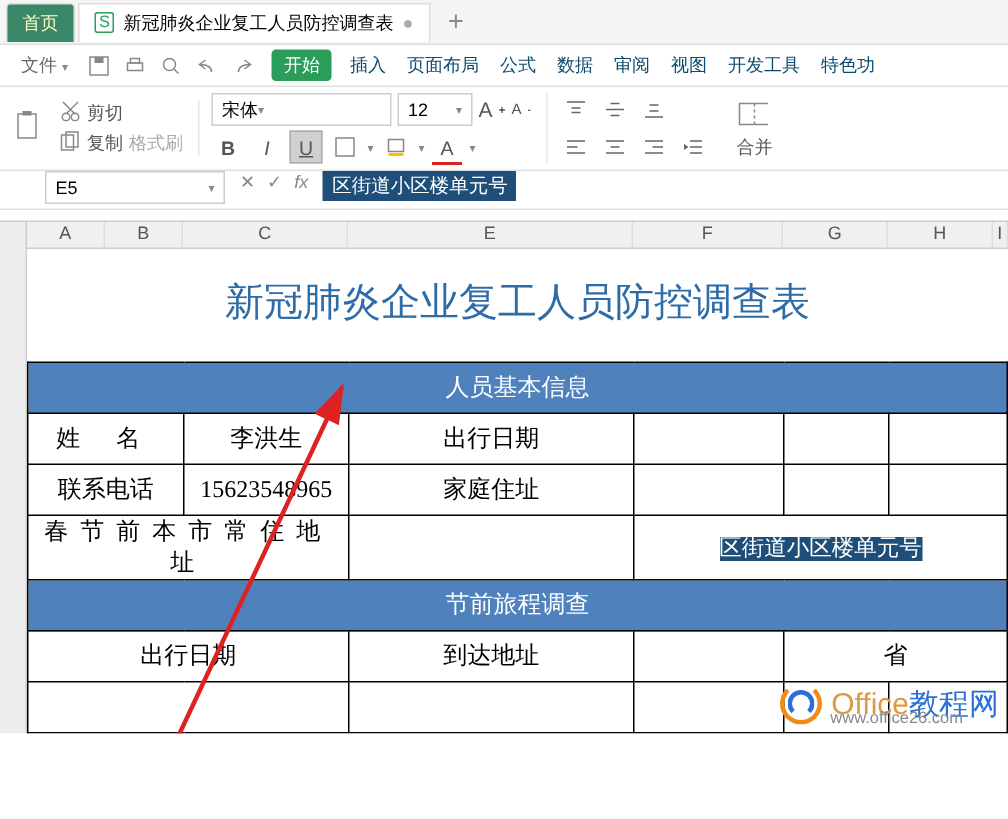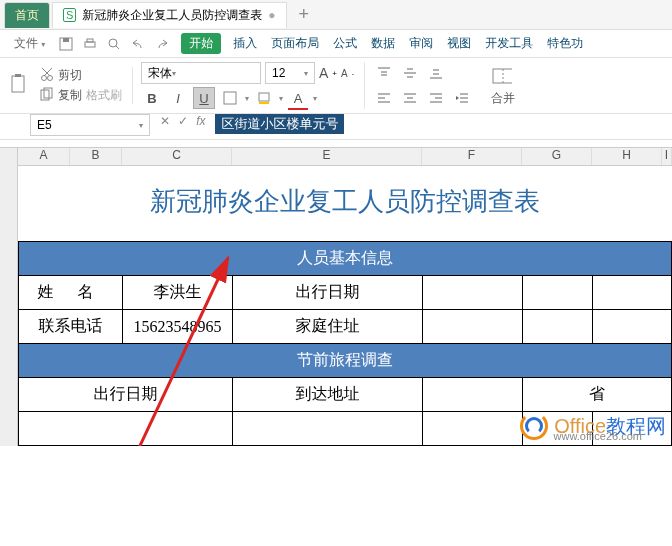--- a/index.html
+++ b/index.html
@@ -296,20 +296,25 @@
         <td></td>
       </tr>
       <tr>
         <td>联系电话</td>
         <td>15623548965</td>
         <td>家庭住址</td>
         <td></td>
             <td></td>
             <td></td>
       </tr>
+      <tr>
+        <td colspan="2" class="widecell">春节前本市常住地址</td>
+        <td></td>
+        <td colspan="3"><span class="selcell">区街道小区楼单元号</span></td>
+      </tr>
       <tr class="bluerow">
             <td colspan="6">节前旅程调查</td>
           </tr>
       <tr>
         <td colspan="2">出行日期</td>
         <td>到达地址</td>
         <td></td>
         <td colspan="2">省</td>
       </tr>
       <tr>

